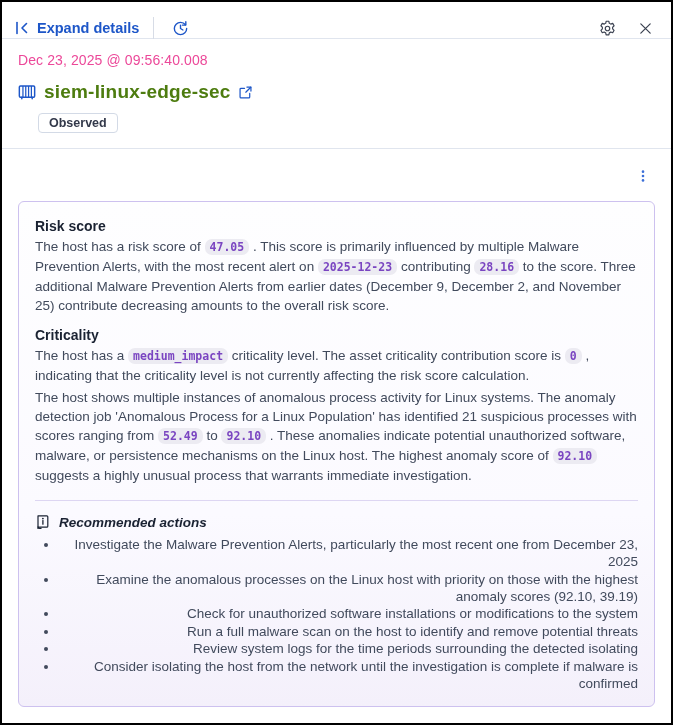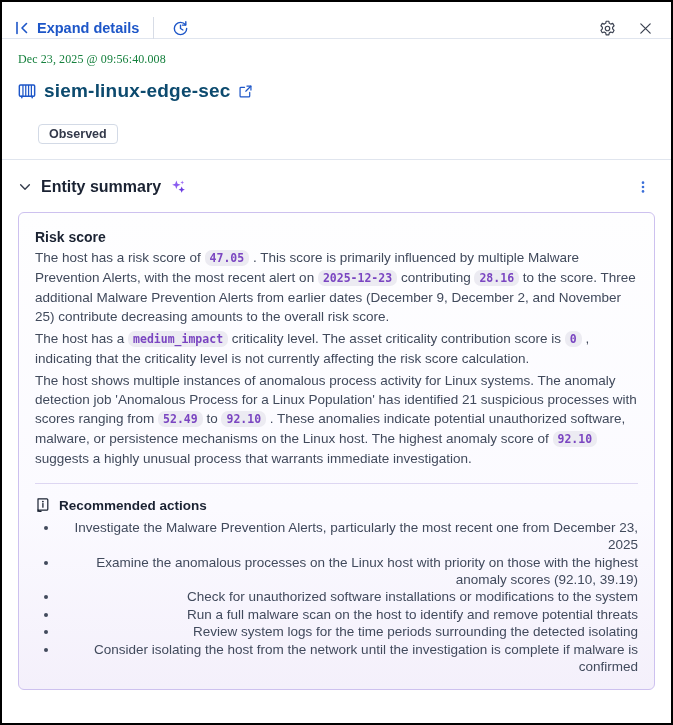--- a/index.html
+++ b/index.html
@@ -31,26 +31,26 @@
   .vdivider { width: 1px; height: 22px; background: #d7dce6; margin: 0 6px; }
   .icon-btn {
     background: none; border: none; cursor: pointer;
     display: flex; align-items: center; justify-content: center;
     width: 24px; height: 24px; padding: 0;
   }
   .topbar-right { margin-left: auto; display: flex; align-items: center; gap: 14px; }
 
   
   .content { padding: 13px 16px 0 16px; }
-  .timestamp { font-size: 12px; color: #15803d; letter-spacing: .1px; font-family: Liberation Serif, serif; }
+  .timestamp { font-size: 14px; color: #ec4899; letter-spacing: .1px; }
 
   .host-row { display: flex; align-items: center; gap: 8px; margin-top: 13px; }
-  .host-name { font-size: 19px; font-weight: 700; color: #0c4a6e; letter-spacing: .2px; }
-
-  .badge-row { margin-top: 22px; padding-left: 20px; }
+  .host-name { font-size: 19px; font-weight: 700; color: #4d7c0f; letter-spacing: .2px; }
+
+  .badge-row { margin-top: 10px; padding-left: 20px; }
   .badge {
     display: inline-block;
     border: 1px solid #d3dae6; border-radius: 4px;
     background: #fff;
     padding: 2px 10px;
     font-size: 12.5px; font-weight: 600; color: #33394a;
   }
 
   .full-divider { border: none; border-top: 1px solid #e0e5ee; margin: 15px -16px 0 -16px; }
 
@@ -74,21 +74,21 @@
     font-family: "DejaVu Sans Mono", "Liberation Mono", monospace;
     font-size: 11.5px; font-weight: 700;
     color: #7a45c1;
     background: #ecebf2;
     border-radius: 7px;
     padding: 1px 5px;
   }
   .card-divider { border: none; border-top: 1px solid #ddd6f2; margin: 15px 0 0 0; }
 
   .rec-heading-row { display: flex; align-items: center; gap: 8px; margin-top: 13px; }
-  .rec-heading { font-size: 13.5px; font-weight: 700; color: #1a2232; }
+  .rec-heading { font-size: 13.5px; font-weight: 700; color: #1a2232; font-style: italic; }
   .rec-list { margin: 6px 0 0 0; padding-left: 24px; }
   .rec-list li { font-size: 13.5px; line-height: 17px; color: #414a5c; margin-top: 0.5px; text-align: right; }
 
   svg { display: block; }
 </style>
 </head>
 <body>
 
 <div class="frame">
 
@@ -148,48 +148,34 @@
       </span>
     </div>
 
     <div class="badge-row">
       <span class="badge">Observed</span>
     </div>
 
     <hr class="full-divider">
 
     <div class="summary-header">
-      <div class="summary-header-left">
-        <span>
-          <svg width="14" height="14" viewBox="0 0 16 16">
-            <path d="M3 5.5 8 10.5 13 5.5" stroke="#343c4c" stroke-width="1.6" fill="none" stroke-linecap="round" stroke-linejoin="round"></path>
-          </svg>
-        </span>
-        <span class="summary-title">Entity summary</span>
-        <span>
-          <svg width="17" height="17" viewBox="0 0 16 16">
-            <path d="M6 1.5 7.1 4.4 10 5.5 7.1 6.6 6 9.5 4.9 6.6 2 5.5 4.9 4.4z" fill="#8a5cf0"></path>
-            <path d="M11 7l.9 2.1L14 10l-2.1.9L11 13l-.9-2.1L8 10l2.1-.9z" fill="#6a3be0"></path>
-            <path d="M11.5 1.5l.5 1.3 1.3.5-1.3.5-.5 1.3-.5-1.3-1.3-.5 1.3-.5z" fill="#a06ef5"></path>
-          </svg>
-        </span>
-      </div>
       <button class="icon-btn menu-btn">
         <svg width="14" height="16" viewBox="0 0 16 16">
           <circle cx="8" cy="3" r="1.5" fill="#3b6fd8"></circle>
           <circle cx="8" cy="8" r="1.5" fill="#3b6fd8"></circle>
           <circle cx="8" cy="13" r="1.5" fill="#3b6fd8"></circle>
         </svg>
       </button>
     </div>
 
     <div class="ai-card">
       <div id="sections">
           <div class="section-heading">Risk score</div>
           <p class="section-para">The host has a risk score of <code>47.05</code> . This score is primarily influenced by multiple Malware Prevention Alerts, with the most recent alert on <code>2025-12-23</code> contributing <code>28.16</code> to the score. Three additional Malware Prevention Alerts from earlier dates (December 9, December 2, and November 25) contribute decreasing amounts to the overall risk score.</p>
+          <div class="section-heading">Criticality</div>
           <p class="section-para">The host has a <code>medium_impact</code> criticality level. The asset criticality contribution score is <code>0</code> , indicating that the criticality level is not currently affecting the risk score calculation.</p>
           <p class="section-para">The host shows multiple instances of anomalous process activity for Linux systems. The anomaly detection job 'Anomalous Process for a Linux Population' has identified 21 suspicious processes with scores ranging from <code>52.49</code> to <code>92.10</code> . These anomalies indicate potential unauthorized software, malware, or persistence mechanisms on the Linux host. The highest anomaly score of <code>92.10</code> suggests a highly unusual process that warrants immediate investigation.</p>
         </div>
 
       <hr class="card-divider">
 
       <div class="rec-heading-row">
         <span>
           <svg width="16" height="16" viewBox="0 0 16 16">
             <path d="M3 1.8h8.8a1 1 0 0 1 1 1v9.4a1 1 0 0 1-1 1H4.6A1.6 1.6 0 0 0 3 14.4V1.8z" stroke="#1a2232" stroke-width="1.2" fill="none" stroke-linejoin="round"></path>

